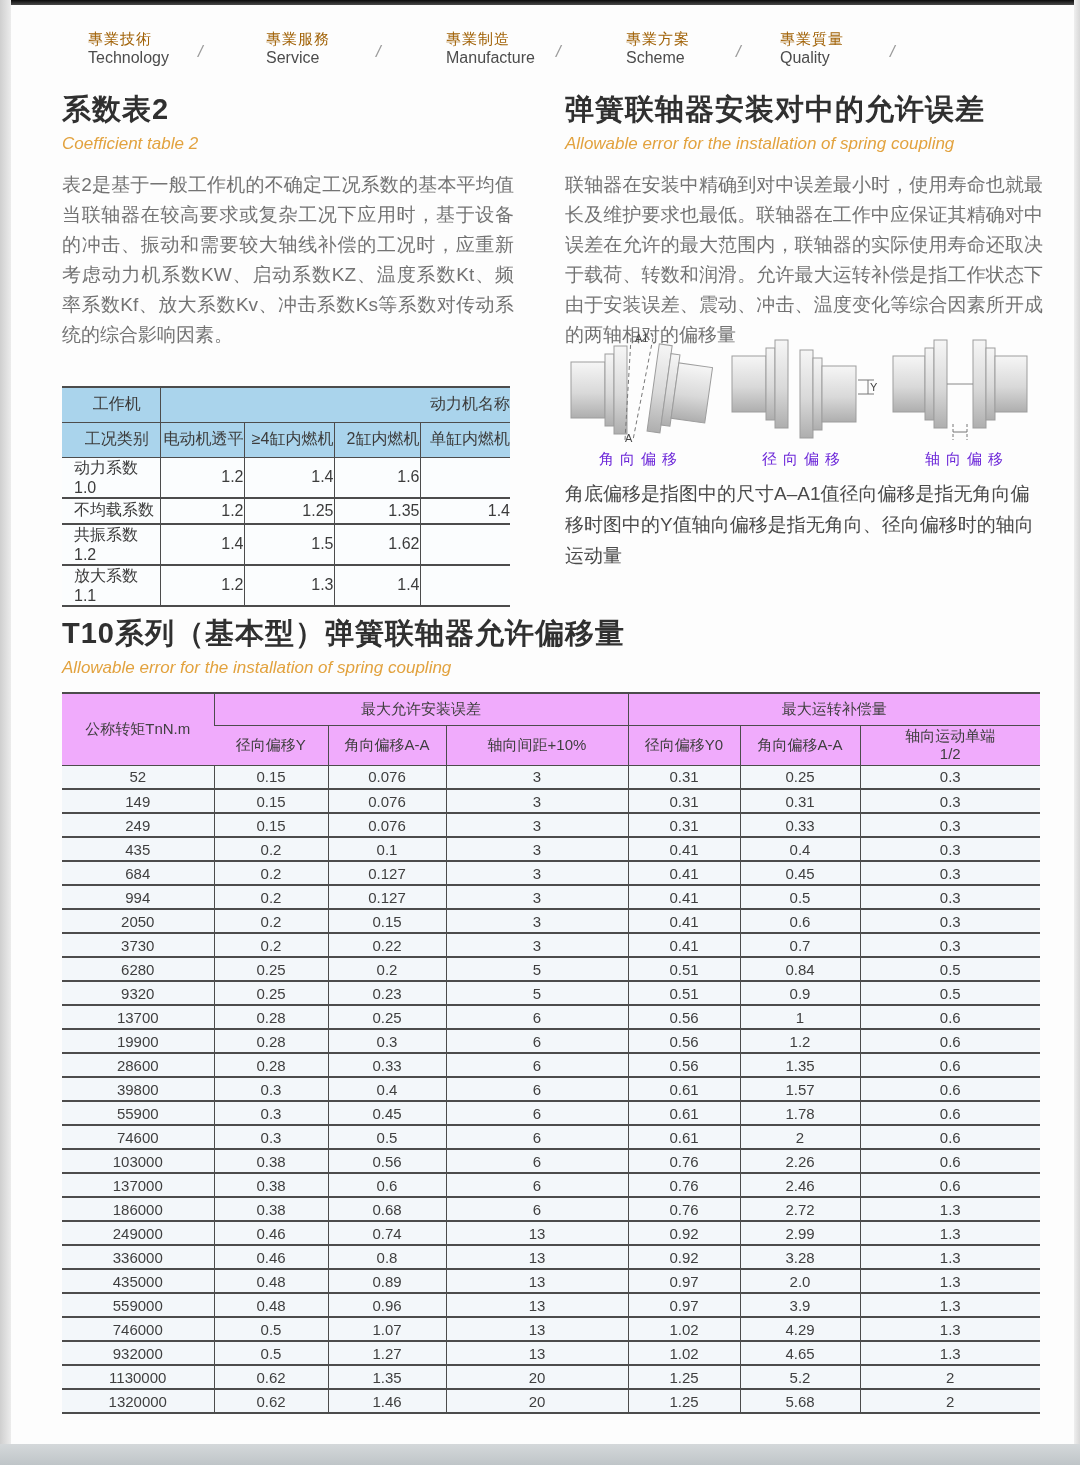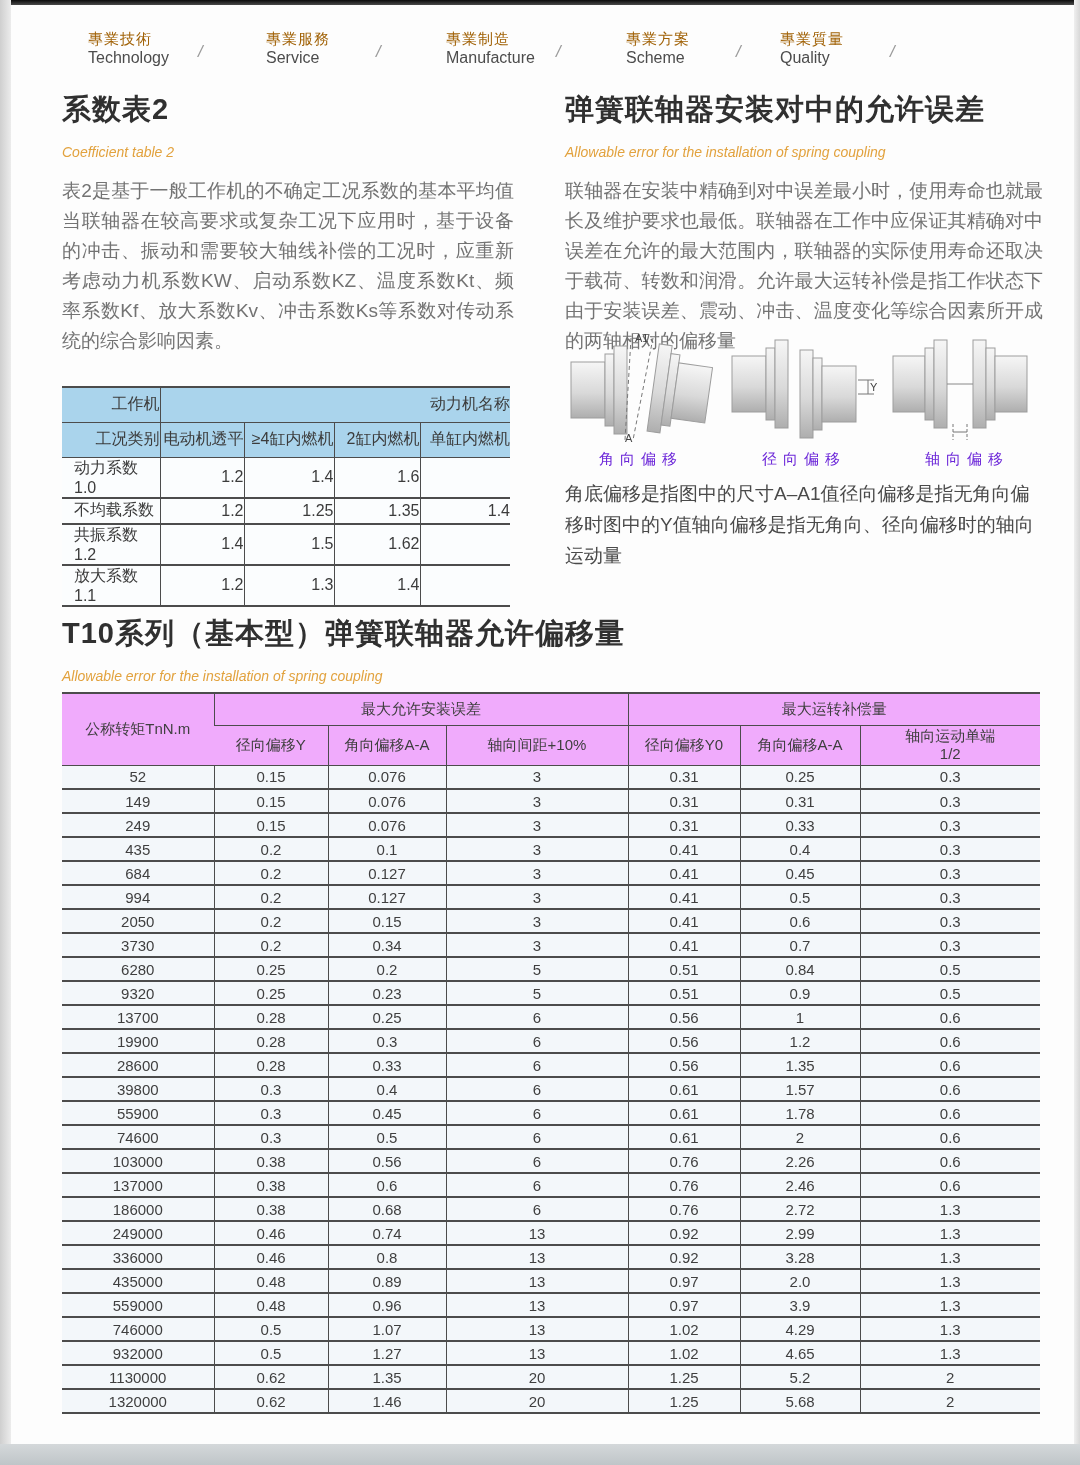--- a/index.html
+++ b/index.html
@@ -26,36 +26,36 @@
   .nav-group { position:absolute; top:0; width:150px; }
   .nav-group.g0{left:88px}.nav-group.g1{left:266px}.nav-group.g2{left:446px}
   .nav-group.g3{left:626px}.nav-group.g4{left:780px}
   .nav-zh { font-size:15px; color:#a16207; letter-spacing:1px; }
   .nav-en { font-size:16px; color:#4c4c4c; }
   .nav-slash { position:absolute; left:110px; top:12px; color:#9a9a9a;
                font-size:17px; font-style:italic; }
 
   
   .cn-title { font-size:29px; font-weight:bold; color:#303030; letter-spacing:1px; }
-  .en-sub   { font-size:14px; font-style:italic; color:#e2a23e; margin-top:14px; }
+  .en-sub   { font-size:17px; font-style:italic; color:#e2a23e; margin-top:4px; }
   .body-text{ font-size:19px; line-height:30px; color:#737373; margin-top:16px;
               text-align:justify; }
 
   .left-col  { position:absolute; left:62px;  top:90px; width:452px; }
   .right-col { position:absolute; left:565px; top:90px; width:478px; }
 
   
   .coef-table { position:absolute; left:62px; top:386px; width:448px;
                 border-collapse:collapse; font-size:16px; color:#3c3c3c;
                 border-top:2px solid #4c4c4c; border-bottom:2px solid #4c4c4c; }
   .coef-table th, .coef-table td { border-left:1.5px solid #4c4c4c; text-align:right; }
   .coef-table th:first-child, .coef-table td:first-child { border-left:none; }
   .coef-table thead th { background:#aad4ec; font-weight:normal; height:35px;
                 border-bottom:1.5px solid #4c4c4c; }
-  .coef-table thead .lbl { text-align:right; padding-left:12px; }
+  .coef-table thead .lbl { text-align:center; padding-left:12px; }
   .coef-table tbody td { height:26px; border-bottom:2px solid #4c4c4c; background:#fbfdfe; }
   .coef-table tbody tr:last-child td { border-bottom:none; }
   .coef-table tbody td:first-child { text-align:left; padding-left:12px; }
 
   
   .diagrams { position:absolute; left:565px; top:332px; width:478px;
               display:flex; justify-content:space-between; }
   .diagram  { width:152px; text-align:center; }
   .diagram svg { width:152px; height:112px; }
   .diagram-label { font-size:15px; color:#6d28d9; letter-spacing:6px; margin-top:2px; }
@@ -354,21 +354,21 @@
         <td>0.2</td>
         <td>0.15</td>
         <td>3</td>
         <td>0.41</td>
         <td>0.6</td>
         <td>0.3</td>
       </tr>
       <tr>
         <td>3730</td>
         <td>0.2</td>
-        <td>0.34</td>
+        <td>0.22</td>
         <td>3</td>
         <td>0.41</td>
         <td>0.7</td>
         <td>0.3</td>
       </tr>
       <tr>
         <td>6280</td>
         <td>0.25</td>
         <td>0.2</td>
         <td>5</td>

